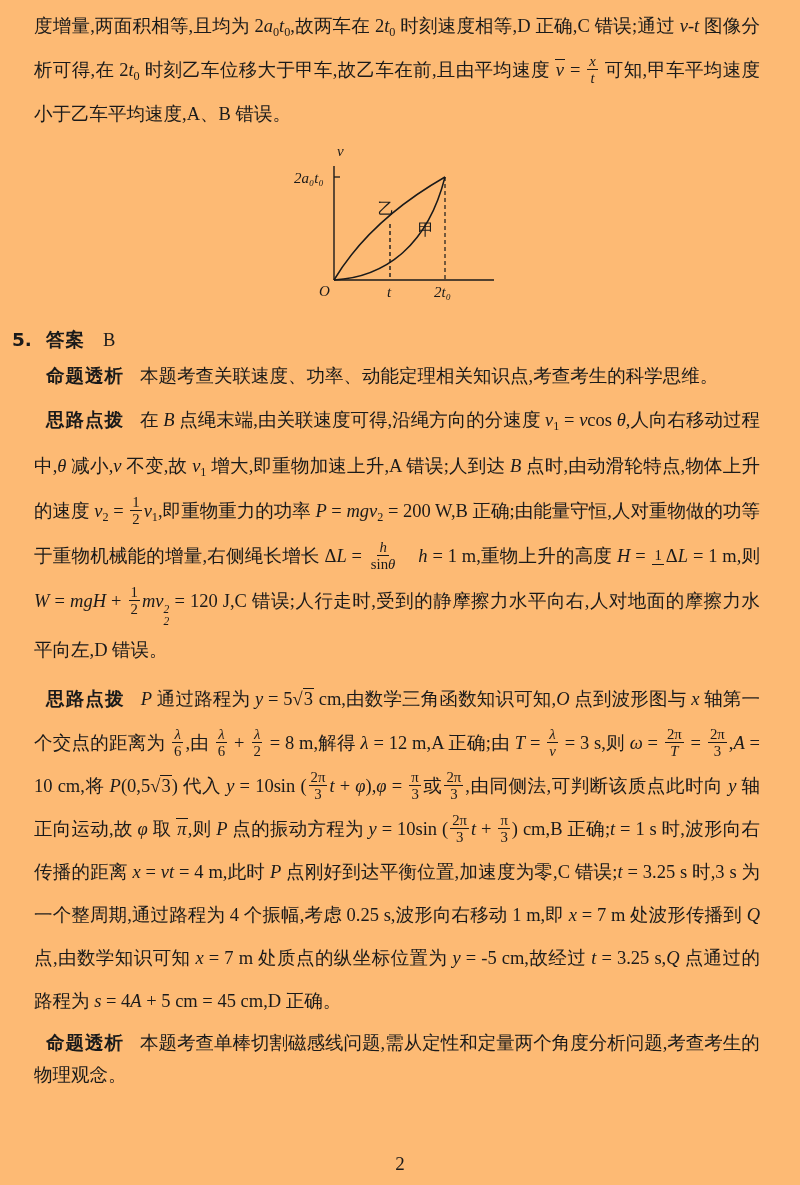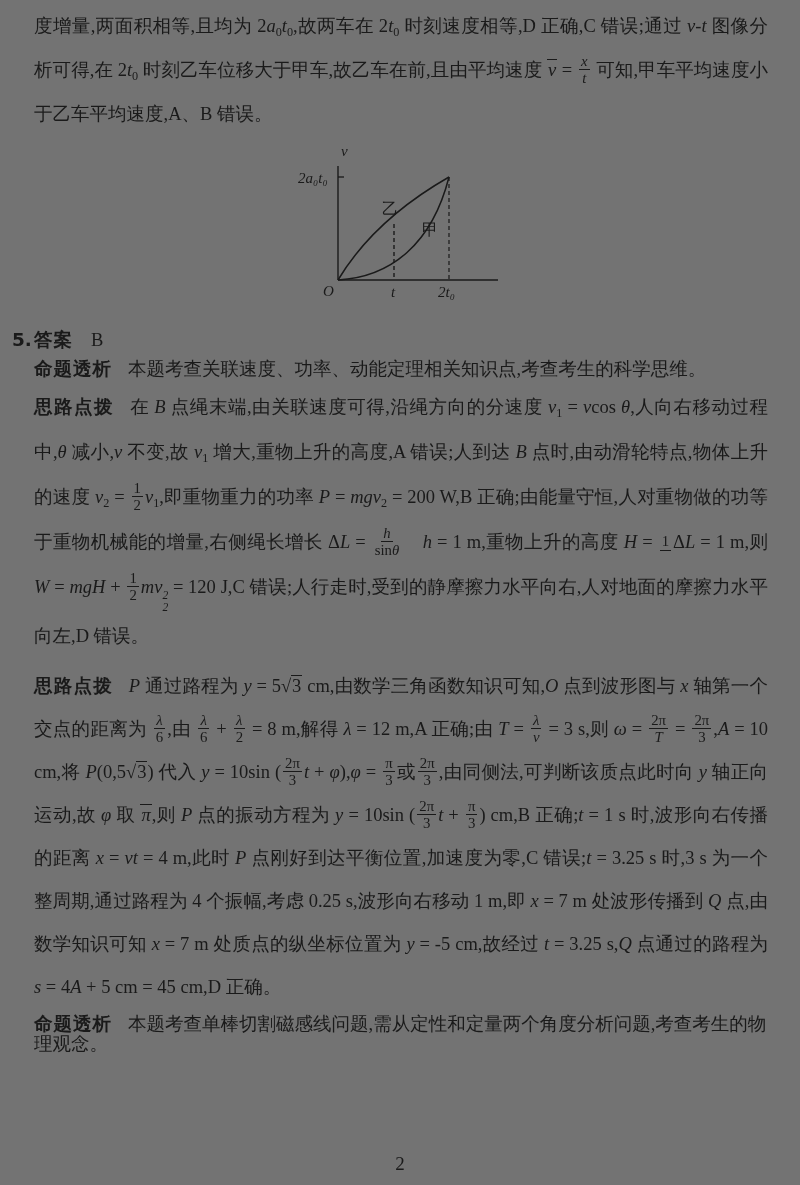--- a/index.html
+++ b/index.html
@@ -1,44 +1,44 @@
 <!DOCTYPE html>
 <html><head>
 <meta charset="utf-8">
 <style>
   html,body{margin:0;padding:0;background:#e8e8e8;}
   .page{
     position:relative;width:800px;height:1185px;margin:0 auto;
-    background:#737373;color:#1a1a1a;box-sizing:border-box;
-    padding:4px 32px 0 34px;overflow:hidden;
+    background:#fdba74;color:#1a1a1a;box-sizing:border-box;
+    padding:4px 40px 0 34px;overflow:hidden;
     font-family:"Liberation Serif","DejaVu Serif",serif;
     font-size:18.5px;
   }
   i{font-family:"Liberation Serif","DejaVu Serif",serif;font-style:italic;}
   sub,sup{font-size:0.66em;line-height:0;}
   sub{vertical-align:-0.3em;}
   .ss{display:inline-flex;flex-direction:column;align-items:center;
       font-size:0.62em;line-height:1.1;vertical-align:-0.5em;font-style:italic;}
   .frac{display:inline-flex;flex-direction:column;align-items:center;
         vertical-align:middle;font-size:0.8em;line-height:1.12;
         margin:0 2px;position:relative;top:-2px;}
   .fn{border-bottom:1.2px solid currentColor;padding:0 2px;display:inline-flex;align-items:flex-end;}
   .fd{padding:0 2px;display:inline-flex;}
   .sq{white-space:nowrap;}
   .sq .v{border-top:1.2px solid currentColor;padding:0 1px;}
   .ol{border-top:1.2px solid currentColor;font-style:italic;padding:0 1px;}
-  .hd{font-family:Liberation Sans, sans-serif;font-weight:700;
-      font-size:18.5px;letter-spacing:1px;}
+  .hd{font-family:Liberation Mono, monospace;font-weight:700;
+      font-size:18.5px;letter-spacing:1px;margin-left:12px;}
   .intro{line-height:44px;text-align:justify;margin:0;}
   .figure-wrap{height:164px;margin-top:4px;display:flex;justify-content:center;}
   .ans-line{margin-top:22px;line-height:28px;}
   .ans-line .num{display:inline-block;margin-left:-22px;width:22px;
       font-family:"DejaVu Sans","Liberation Sans",sans-serif;font-weight:700;}
   .ans-line .hd{margin-right:18px;}
-  .analysis{margin-top:5px;line-height:20px;}
+  .analysis{margin-top:5px;line-height:30px;}
   .analysis .hd{margin-right:16px;}
   .hint{margin-top:5px;line-height:45px;text-align:justify;}
   .hint .hd{margin-right:16px;}
   .pageno{position:absolute;left:0;right:0;bottom:10px;text-align:center;
       font-size:19px;}
   svg text{fill:#1a1a1a;}
   .svg-var{font-family:"Liberation Serif","DejaVu Serif",serif;font-style:italic;font-size:15px;}
   .svg-cjk{font-family:"Liberation Serif","DejaVu Serif",serif;font-size:16px;}
 </style>
 </head>
@@ -79,21 +79,21 @@
   </div>
 
   <section>
     <div class="ans-line">
       <span class="num">5.</span><b class="hd">答案</b><span>B</span>
     </div>
     <div class="analysis">
       <b class="hd">命题透析</b><span>本题考查关联速度、功率、动能定理相关知识点,考查考生的科学思维。</span>
     </div>
     <div class="hint">
-      <b class="hd">思路点拨</b><span><span>在 </span><i>B</i><span> 点绳末端,由关联速度可得,沿绳方向的分速度 </span><i>v</i><sub>1</sub><span> = </span><i>v</i><span>cos </span><i>θ</i><span>,人向右移动过程中,</span><i>θ</i><span> 减小,</span><i>v</i><span> 不变,故 </span><i>v</i><sub>1</sub><span> 增大,重物上升的高度,A 错误;人到达 </span><i>B</i><span> 点时,由动滑轮特点,物体上升的速度 </span><i>v</i><sub>2</sub><span> = </span><span class="frac">
+      <b class="hd">思路点拨</b><span><span>在 </span><i>B</i><span> 点绳末端,由关联速度可得,沿绳方向的分速度 </span><i>v</i><sub>1</sub><span> = </span><i>v</i><span>cos </span><i>θ</i><span>,人向右移动过程中,</span><i>θ</i><span> 减小,</span><i>v</i><span> 不变,故 </span><i>v</i><sub>1</sub><span> 增大,即重物加速上升,A 错误;人到达 </span><i>B</i><span> 点时,由动滑轮特点,物体上升的速度 </span><i>v</i><sub>2</sub><span> = </span><span class="frac">
             <span class="fn">
               <span>1</span>
             </span>
             <span class="fd">
               <span>2</span>
             </span>
           </span><i>v</i><sub>1</sub><span>,即重物重力的功率 </span><i>P</i><span> = </span><i>mgv</i><sub>2</sub><span> = 200 W,B 正确;由能量守恒,人对重物做的功等于重物机械能的增量,右侧绳长增长 Δ</span><i>L</i><span> = </span><span class="frac">
             <span class="fn">
               <i>h</i>
             </span>

